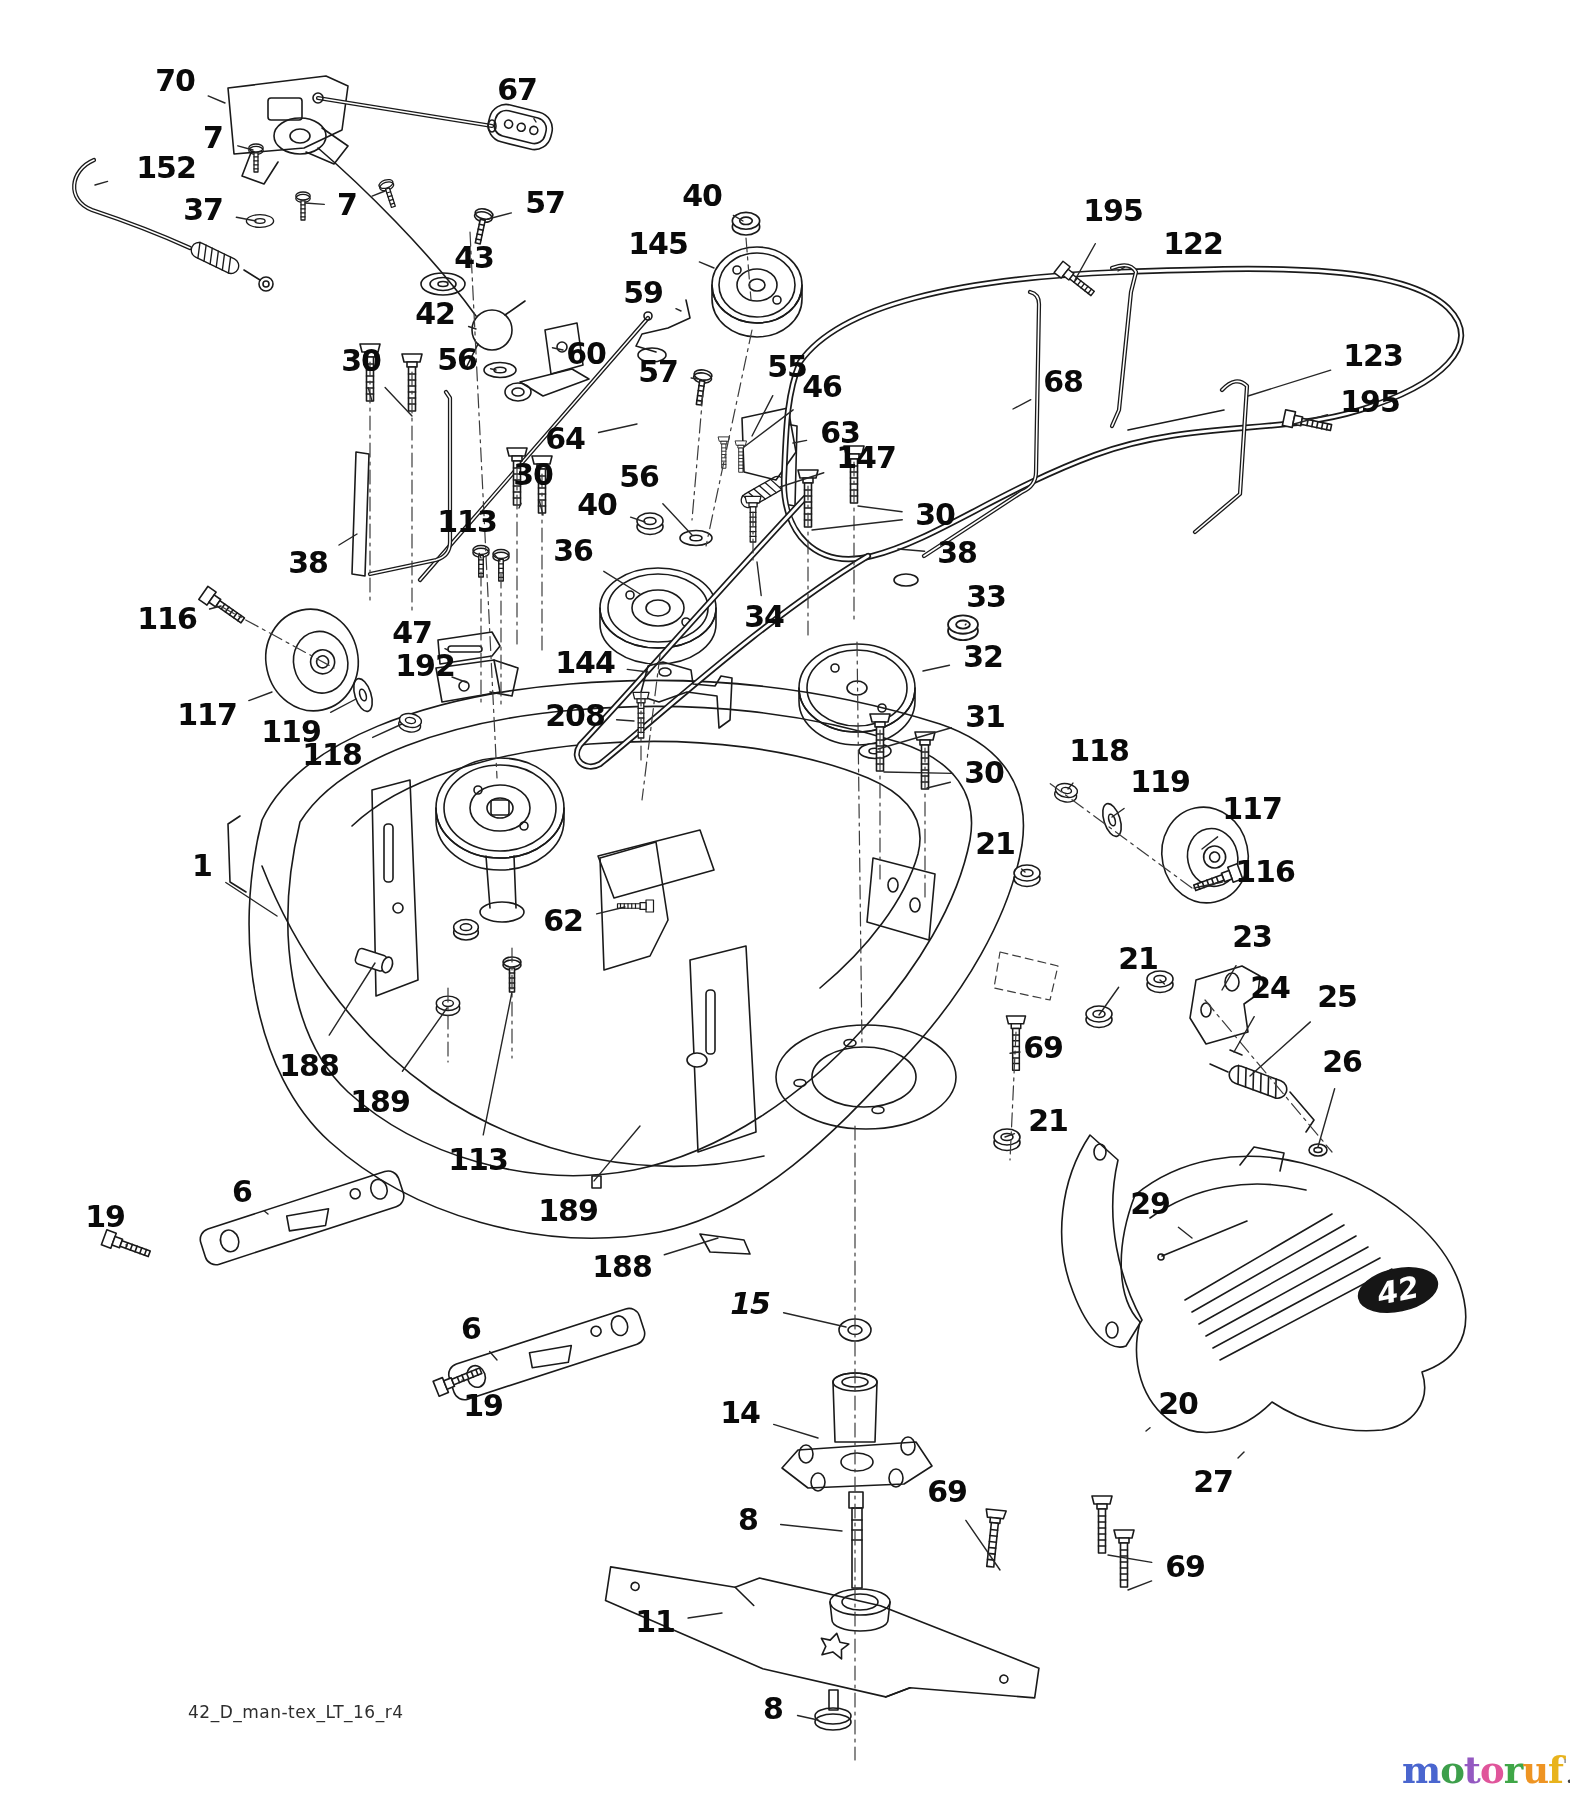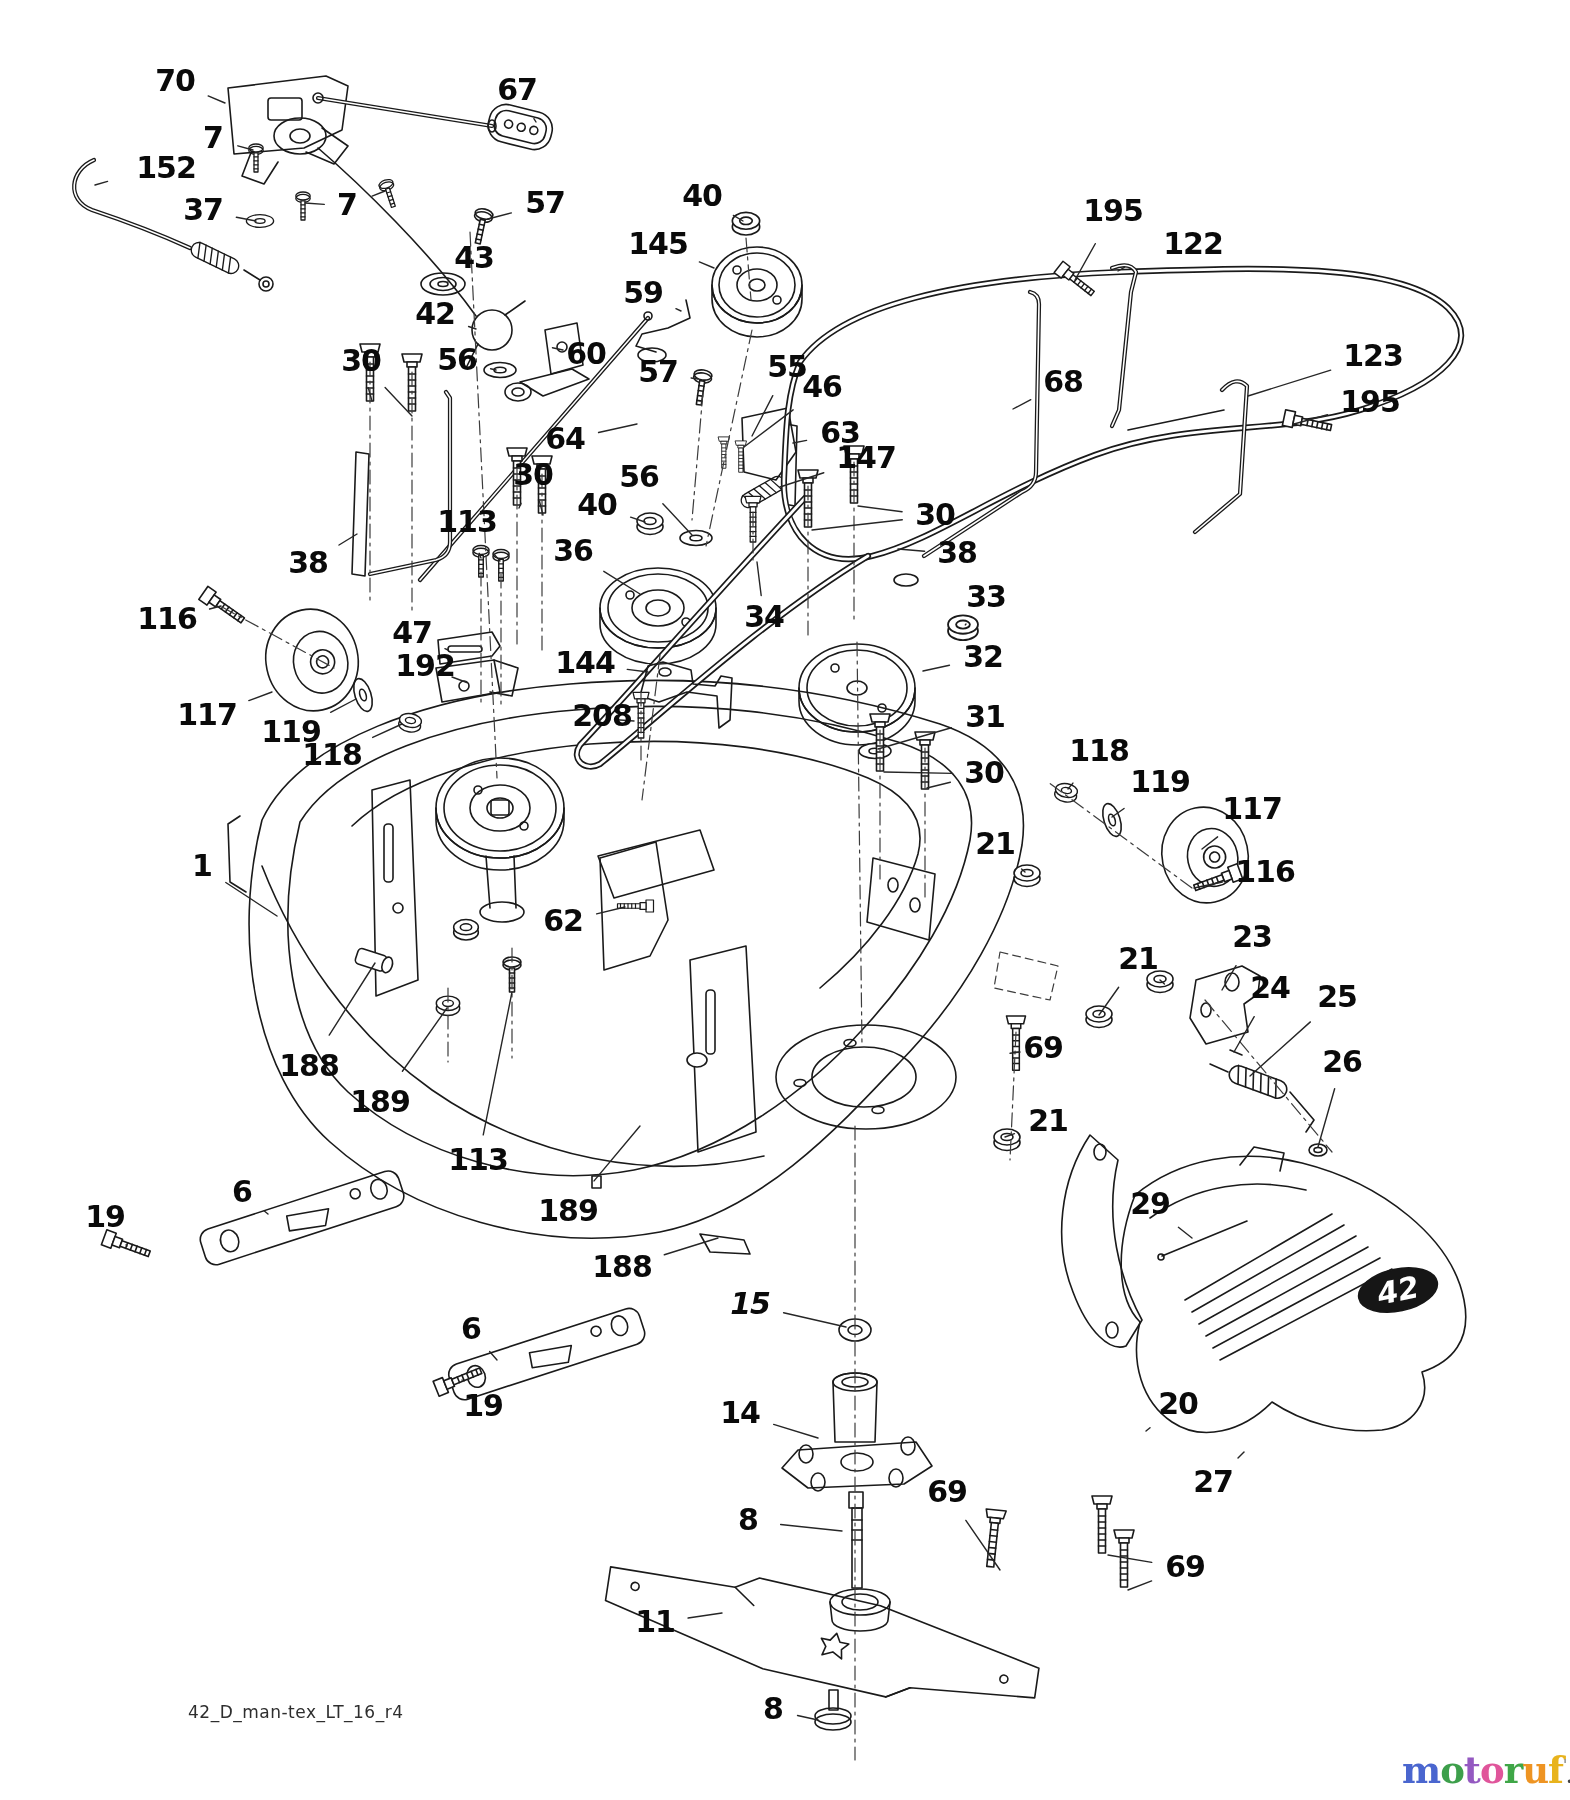--- a/index.html
+++ b/index.html
@@ -542,21 +542,21 @@
       <div class="plabel" style="left: 983px; top: 658px;">32</div>
       <div class="plabel" style="left: 985px; top: 718px;">31</div>
       <div class="plabel" style="left: 984px; top: 774px;">30</div>
       <div class="plabel" style="left: 167px; top: 620px;">116</div>
       <div class="plabel" style="left: 207px; top: 716px;">117</div>
       <div class="plabel" style="left: 291px; top: 733px;">119</div>
       <div class="plabel" style="left: 332px; top: 756px;">118</div>
       <div class="plabel" style="left: 412px; top: 634px;">47</div>
       <div class="plabel" style="left: 425px; top: 667px;">192</div>
       <div class="plabel" style="left: 585px; top: 664px;">144</div>
-      <div class="plabel" style="left: 575px; top: 717px; margin-left: 27px;">208</div>
+      <div class="plabel" style="left: 575px; top: 717px;">208</div>
       <div class="plabel" style="left: 1099px; top: 752px;">118</div>
       <div class="plabel" style="left: 1160px; top: 783px;">119</div>
       <div class="plabel" style="left: 1252px; top: 810px;">117</div>
       <div class="plabel" style="left: 1265px; top: 873px;">116</div>
       <div class="plabel" style="left: 995px; top: 845px;">21</div>
       <div class="plabel" style="left: 1138px; top: 960px;">21</div>
       <div class="plabel" style="left: 1048px; top: 1122px;">21</div>
       <div class="plabel" style="left: 1252px; top: 938px;">23</div>
       <div class="plabel" style="left: 1270px; top: 989px;">24</div>
       <div class="plabel" style="left: 1337px; top: 998px;">25</div>

